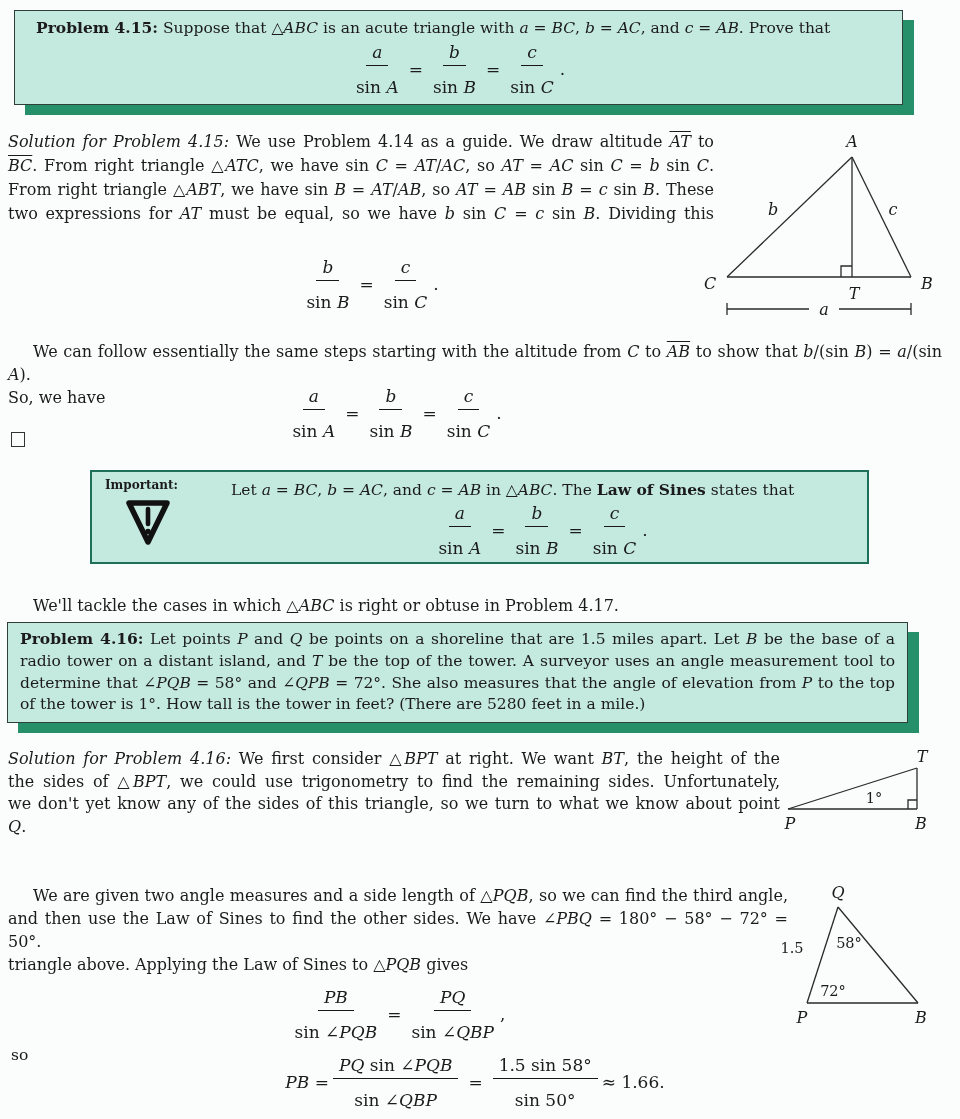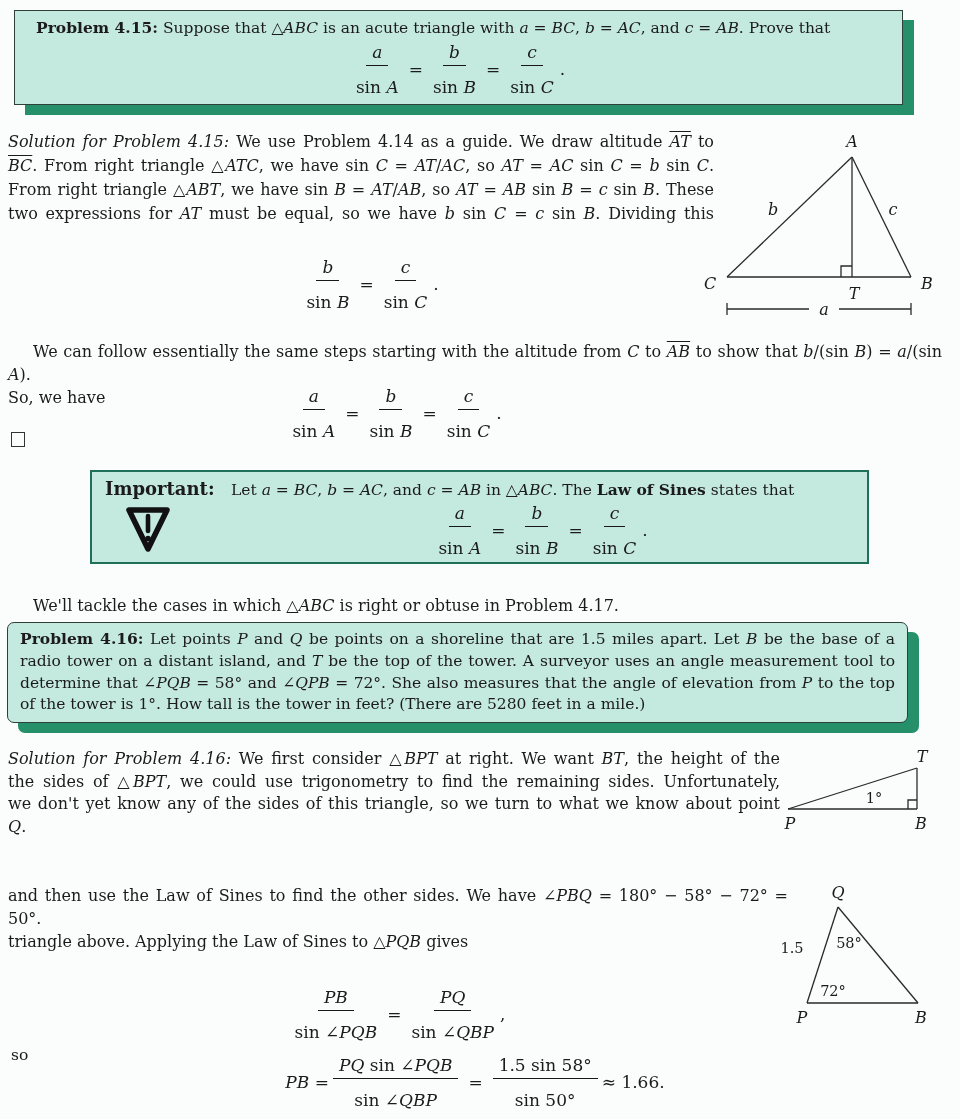--- a/index.html
+++ b/index.html
@@ -22,21 +22,21 @@
   .tline.ind{text-indent:25px;}
 
   
   .pbox{
     position:absolute;box-sizing:border-box;
     background:#c4e9df;border:1.5px solid #2e4039;
     box-shadow:11px 10px 0 0 #259069;
     font-size:15.5px;line-height:24px;
   }
   .box415{top:10px;left:14px;width:889px;padding:5px 21px 6px;}
-  .box416{top:622px;left:7px;width:901px;padding:5px 12px 6px;line-height:21.8px;border-radius:7px;}
+  .box416{top:622px;left:7px;width:901px;padding:5px 12px 6px;line-height:21.8px;}
 
   
   .para{position:absolute;font-size:16px;}
   .sol415{top:130px;left:8px;width:706px;line-height:24px;}
   .para2{top:340px;left:8px;width:934px;line-height:23px;}
   .para3{top:594px;left:8px;width:900px;line-height:23px;}
   .sol416{top:748px;left:8px;width:772px;line-height:22.5px;}
   .para5{top:884px;left:8px;width:780px;line-height:23px;}
 
   
@@ -59,21 +59,21 @@
   
   .qed{position:absolute;top:432px;left:11px;width:12px;height:13px;border:1.3px solid #333;}
   .so{position:absolute;top:1046px;left:11px;font-size:15.5px;}
 
   
   .imp{
     position:absolute;top:470px;left:90px;width:779px;height:94px;box-sizing:border-box;
     background:#c4e9df;border:2px solid #1f7058;display:flex;
   }
   .imp-left{width:126px;flex:0 0 126px;padding:6px 0 0 13px;}
-  .imp-label{font-weight:bold;font-size:18px;}
+  .imp-label{font-weight:bold;font-size:12px;}
   .imp-icon{margin:4px 0 0 18px;display:block;}
   .imp-right{flex:1;padding:7px 16px 0 0;font-size:15.5px;line-height:22px;}
 
   
   .diag{position:absolute;}
   .diag1{top:127px;left:697px;}
   .diag2{top:740px;left:782px;}
   .diag3{top:872px;left:772px;}
   .diag line,.diag polyline,.diag polygon,.diag path{stroke:#2a2a2a;stroke-width:1.3;fill:none;}
   .diag text{fill:#1b1b1b;font-family:"DejaVu Serif","Liberation Serif",serif;font-size:16px;}
@@ -230,20 +230,21 @@
     <line x1="135" y1="69" x2="135" y2="28"></line>
     <line x1="6" y1="69" x2="135" y2="28"></line>
     <polyline points="126,69 126,60 135,60"></polyline>
     <text class="it" x="140" y="22" text-anchor="middle">T</text>
     <text class="it" x="8" y="89" text-anchor="middle">P</text>
     <text class="it" x="139" y="89" text-anchor="middle">B</text>
     <text class="num" x="92" y="63" text-anchor="middle">1°</text>
   </svg>
 
   <div class="para para5">
+      <div class="tline ind"><span class="r-n">We are given two angle measures and a side length of △</span><span class="r-i">PQB</span><span class="r-n">, so we can find the third angle,</span></div>
       <div class="tline"><span class="r-n">and then use the Law of Sines to find the other sides. We have ∠</span><span class="r-i">PBQ</span><span class="r-n"> = 180° − 58° − 72° = 50°.</span></div>
       <div class="tline last"><span class="r-n">triangle above. Applying the Law of Sines to △</span><span class="r-i">PQB</span><span class="r-n"> gives</span></div>
     </div>
 
   <svg class="diag diag3" width="165" height="158" viewBox="0 0 165 158">
     <line x1="66" y1="35" x2="35" y2="131"></line>
     <line x1="35" y1="131" x2="146" y2="131"></line>
     <line x1="146" y1="131" x2="66" y2="35"></line>
     <text class="it" x="66" y="26" text-anchor="middle">Q</text>
     <text class="it" x="30" y="151" text-anchor="middle">P</text>

